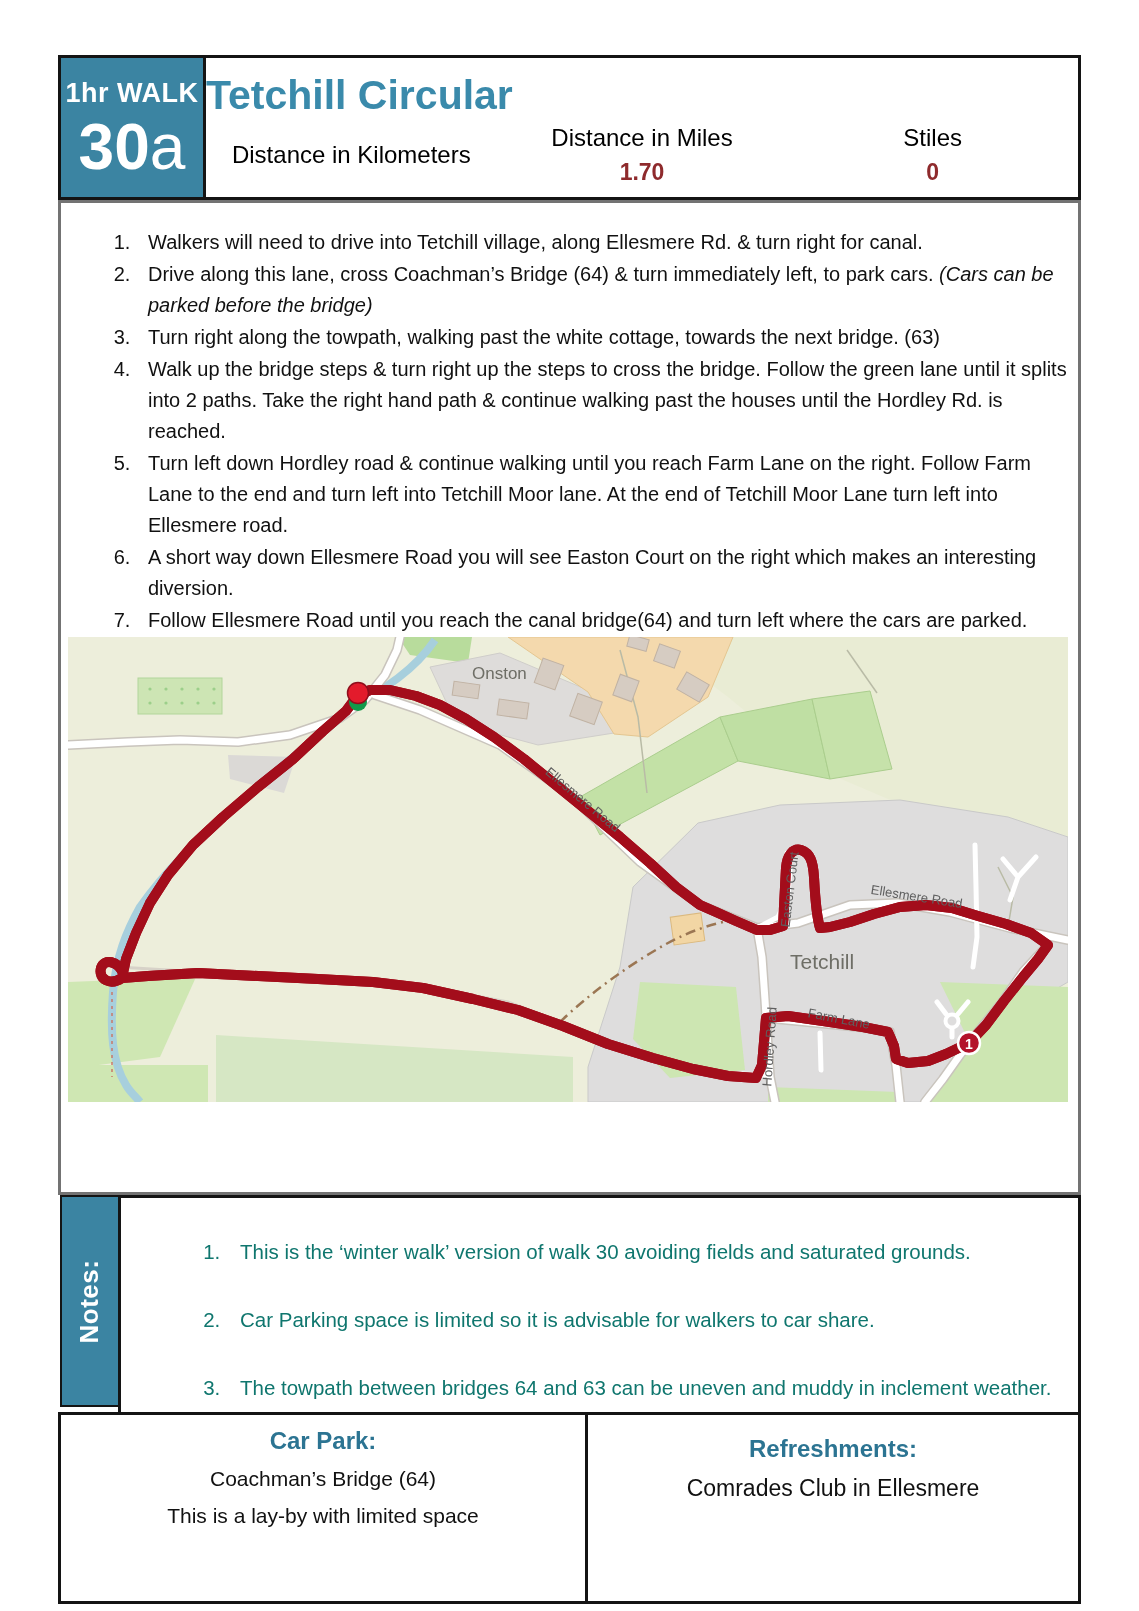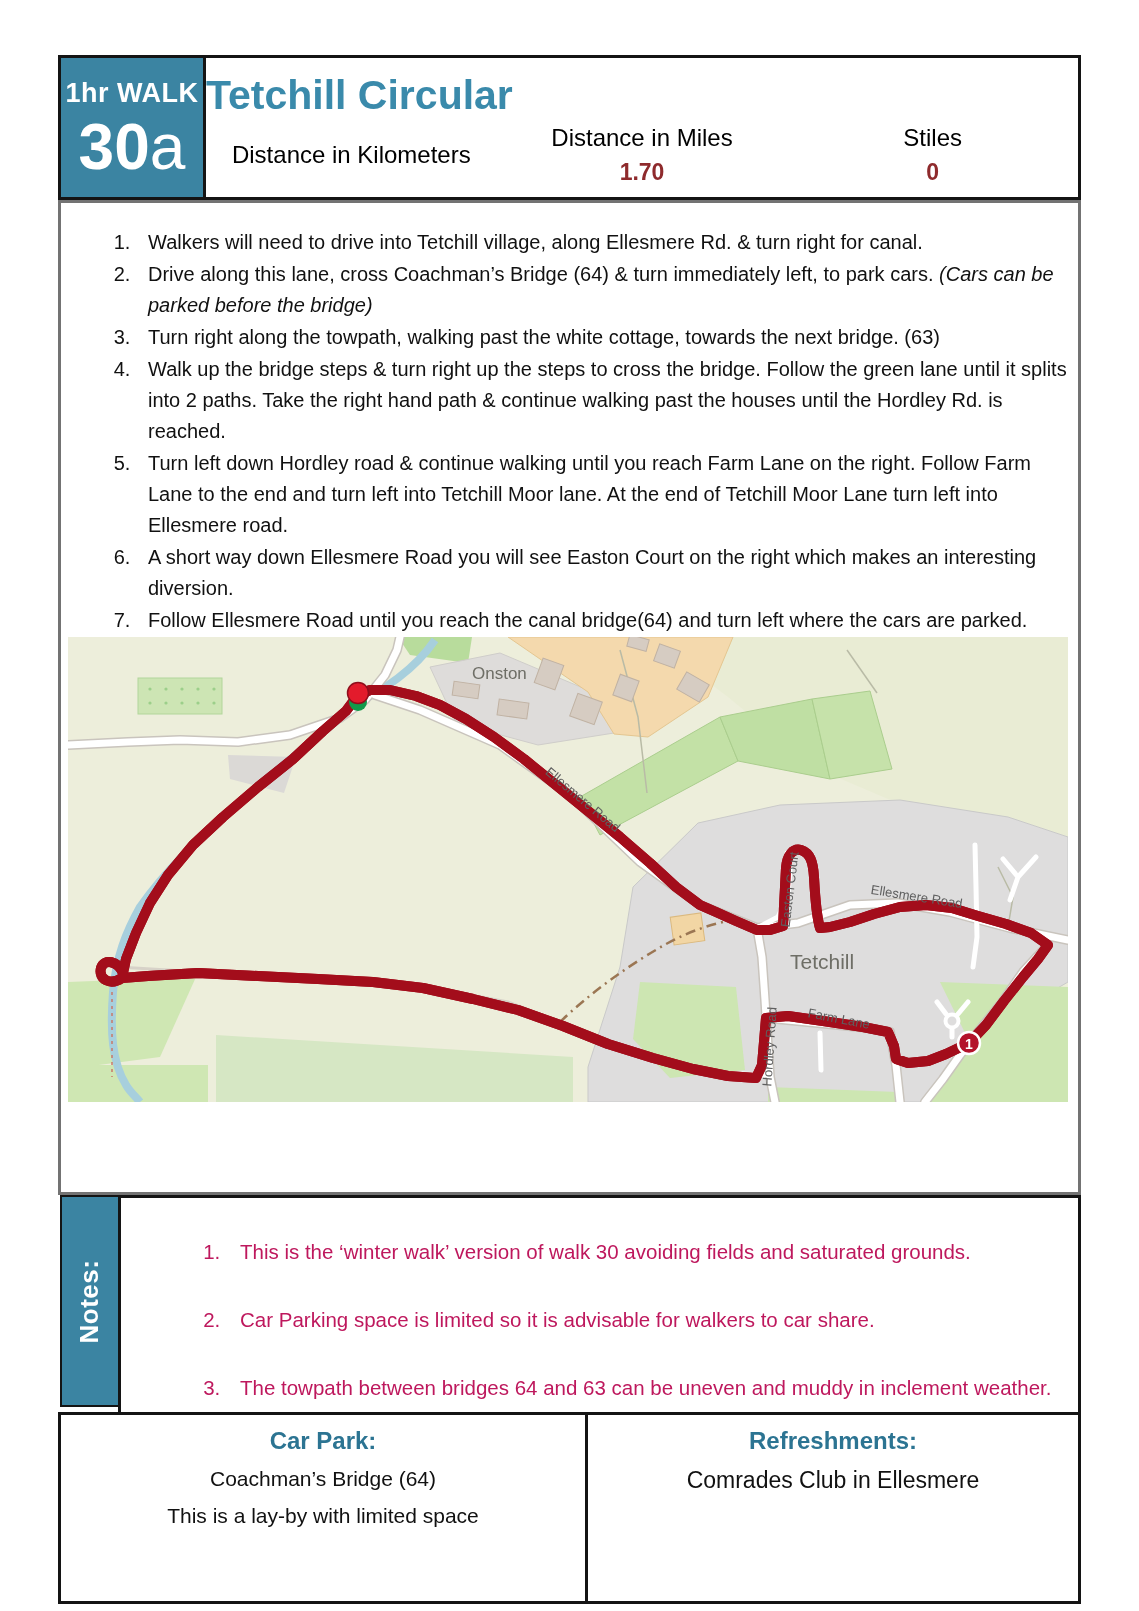--- a/index.html
+++ b/index.html
@@ -27,29 +27,29 @@
   .dirbox ol{margin:24px 0 0 0;padding-left:75px;font-size:20px;line-height:31px;color:#111;}
   .dirbox ol li{padding-left:12px;margin-bottom:1px;}
   .mapwrap{position:absolute;left:7px;top:434px;width:1000px;height:365px;}
 
   
   .notetab{position:absolute;left:60px;top:1195px;width:60px;height:212px;background:#3b84a2;
            border:2px solid #141414;box-sizing:border-box;display:flex;align-items:center;justify-content:center;}
   .notetab .vtxt{transform:rotate(-90deg);white-space:nowrap;color:#fff;font-weight:bold;font-size:26px;letter-spacing:.5px;}
   .notesbox{position:absolute;left:118px;top:1195px;width:963px;height:220px;
             border:3px solid #141414;box-sizing:border-box;}
-  .notesbox ol{margin:42px 0 0 0;padding-left:105px;font-size:20.5px;color:#be185d;}
+  .notesbox ol{margin:42px 0 0 0;padding-left:105px;font-size:20.5px;color:#0f766e;}
   .notesbox ol li{padding-left:14px;margin-bottom:44px;}
 
   
   .footer{position:absolute;left:58px;top:1412px;width:1023px;height:192px;
           border:3px solid #141414;box-sizing:border-box;display:flex;}
   .fcell{box-sizing:border-box;text-align:center;padding-top:12px;}
   .fcell.left{width:527px;border-right:3px solid #141414;}
-  .fcell.right{flex:1;}
+  .fcell.right{flex:1;margin-top:8px;}
   .ftitle{font-size:24px;font-weight:bold;color:#2c7492;margin-bottom:12px;}
   .fline{font-size:21px;color:#111;margin-bottom:13px;}
   .fline.big{font-size:23px;margin-top:10px;}
 
   
   .maplbl{fill:#6e6e66;font-family:"Liberation Sans",sans-serif;}
   .roadlbl{fill:#5f5f5f;font-size:13px;font-family:"Liberation Sans",sans-serif;}
 </style>
 </head>
 <body>

